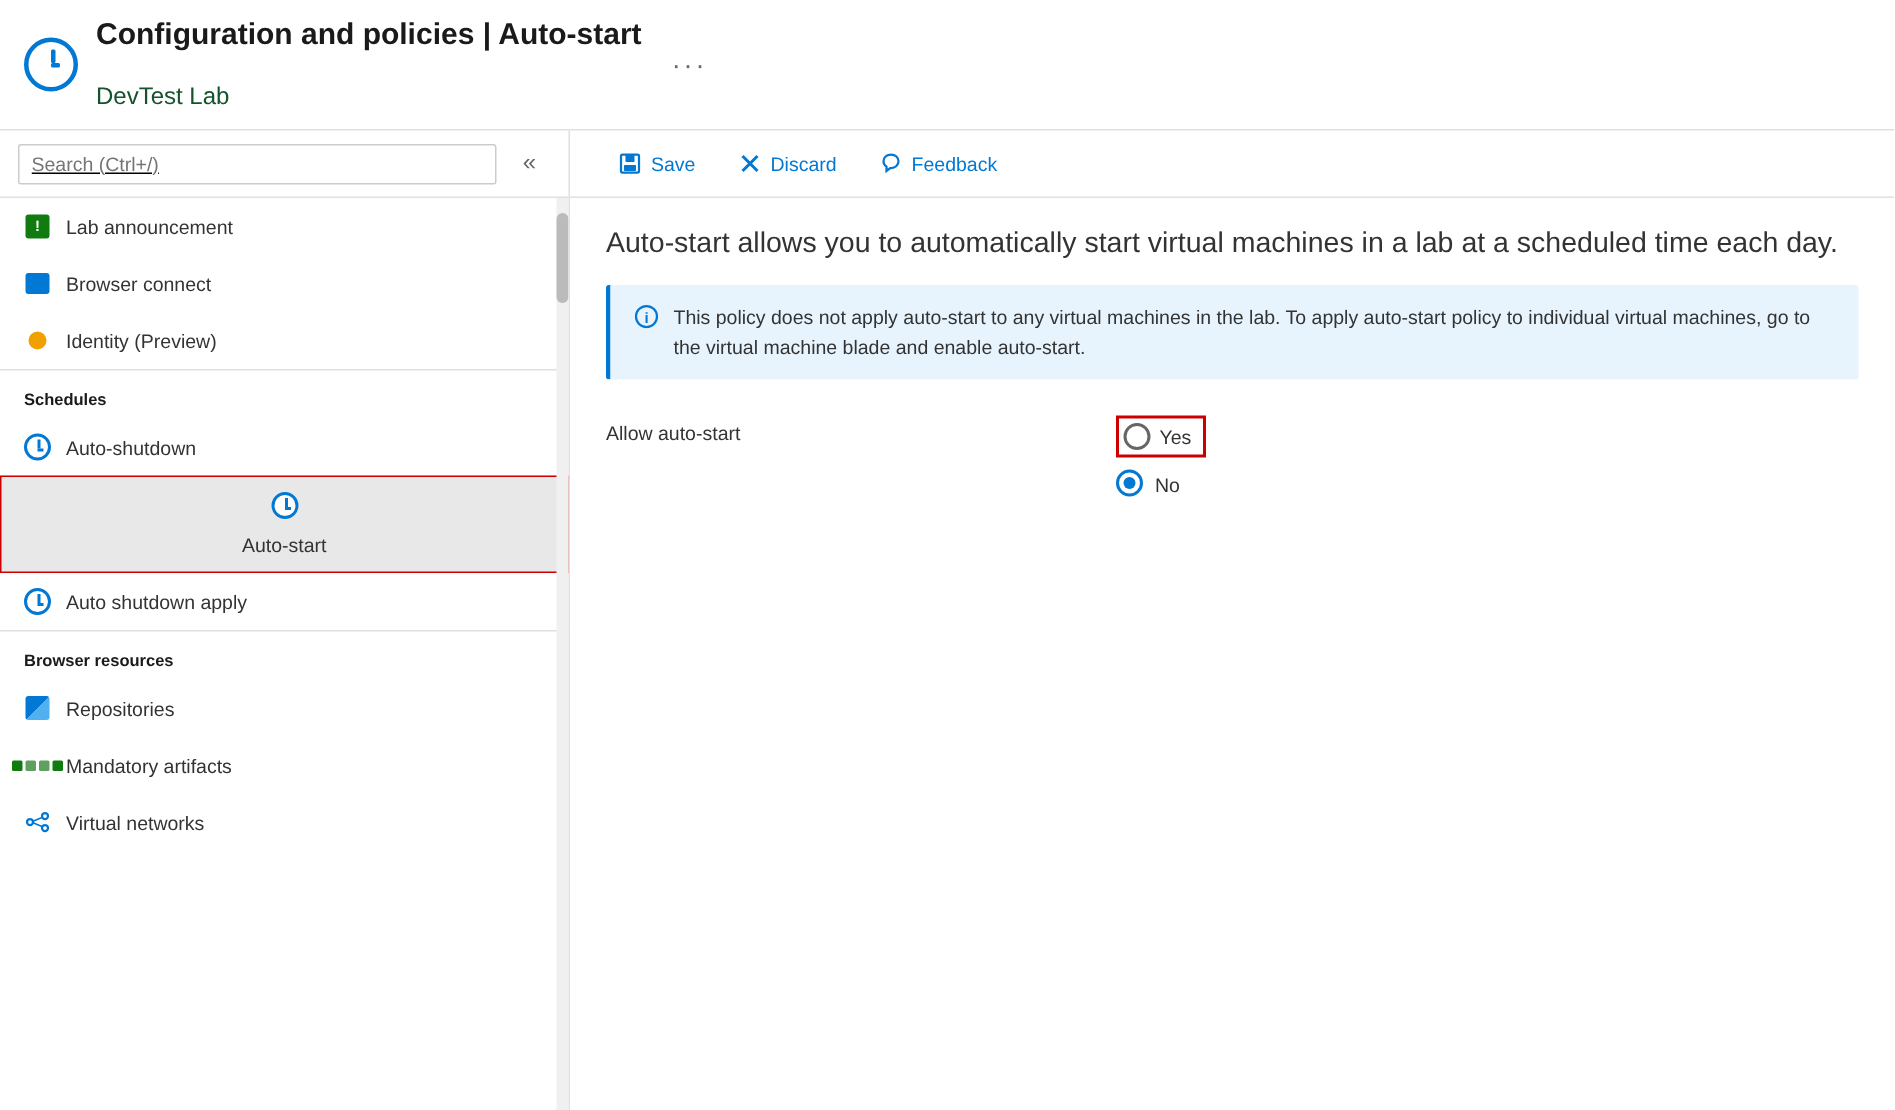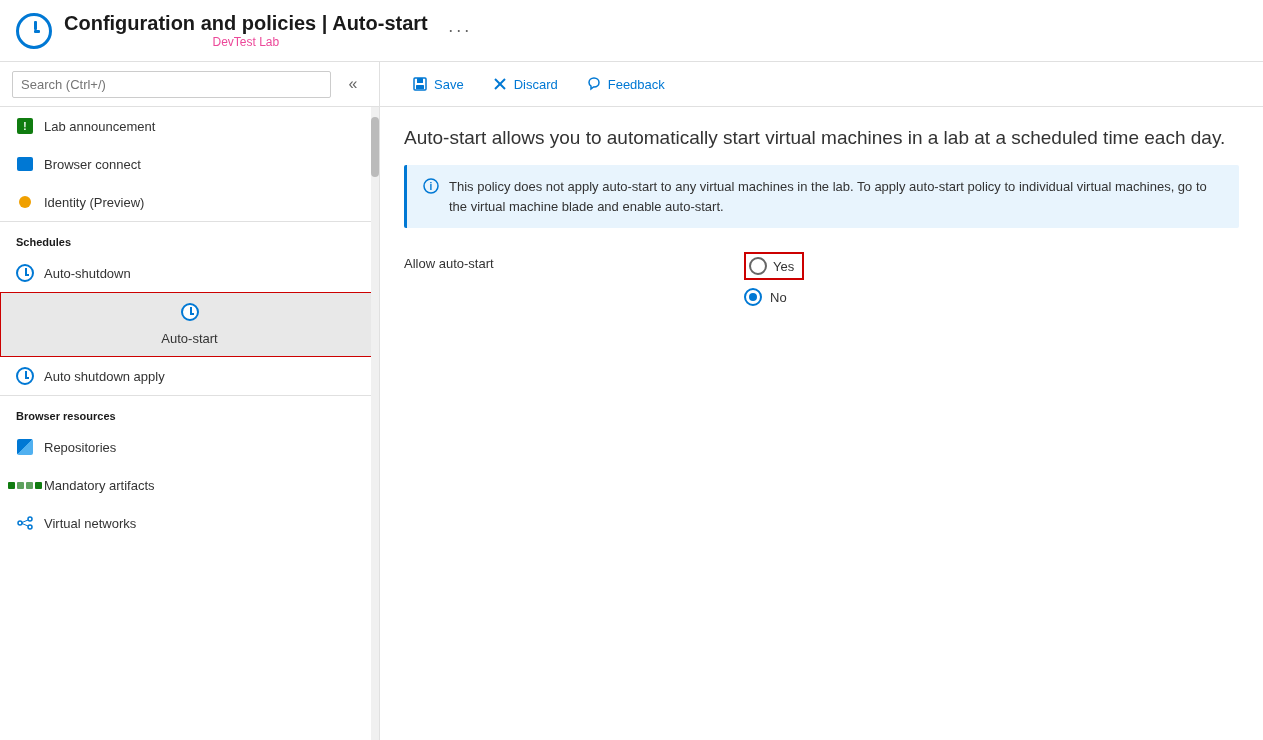--- a/index.html
+++ b/index.html
@@ -1,28 +1,28 @@
 <!DOCTYPE html>
 <html><head>
   <meta charset="utf-8">
   <style>
     * { box-sizing: border-box; margin: 0; padding: 0; }
     body { font-family: 'Segoe UI', Arial, sans-serif; font-size: 14px; color: #333; background: #fff; display: flex; flex-direction: column; height: 740px; overflow: hidden; }
 
-    .header { display: flex; align-items: center; padding: 12px 16px; border-bottom: 1px solid #e0e0e0; gap: 12px; text-align: center; }
+    .header { display: flex; align-items: center; padding: 12px 16px; border-bottom: 1px solid #e0e0e0; gap: 12px; }
     .header-title-group { display: flex; flex-direction: column; }
     .header-title { font-size: 20px; font-weight: 600; color: #1a1a1a; }
-    .header-subtitle { font-size: 12px; color: #ec4899; }
+    .header-subtitle { font-size: 16px; color: #14532d; margin-top: 21px; }
     .header-more { font-size: 18px; color: #666; cursor: pointer; margin-left: 8px; letter-spacing: 2px; }
 
     .main { display: flex; flex: 1; overflow: hidden; }
 
     .sidebar { width: 380px; border-right: 1px solid #e0e0e0; display: flex; flex-direction: column; overflow: hidden; }
     .sidebar-search { display: flex; align-items: center; padding: 8px 12px; border-bottom: 1px solid #e0e0e0; gap: 8px; }
-    .sidebar-search input { flex: 1; border: 1px solid #ccc; border-radius: 2px; padding: 5px 8px; font-size: 13px; outline: none; }
+    .sidebar-search input { flex: 1; border: 1px solid #ccc; border-radius: 2px; padding: 5px 8px; font-size: 13px; outline: none; text-decoration: underline; }
     .sidebar-collapse-btn { width: 28px; height: 28px; display: flex; align-items: center; justify-content: center; cursor: pointer; color: #666; font-size: 16px; border: none; background: none; }
 
     .sidebar-content { flex: 1; overflow-y: auto; position: relative; }
     .sidebar-scroll-track { position: absolute; right: 0; top: 0; width: 8px; height: 100%; background: #f0f0f0; }
     .sidebar-scroll-thumb { position: absolute; right: 0; top: 10px; width: 8px; height: 60px; background: #bbb; border-radius: 4px; }
 
     .sidebar-item { display: flex; align-items: center; padding: 10px 16px; cursor: pointer; gap: 10px; color: #333; }
     .sidebar-item.active { background: #e8e8e8; border: 1.5px solid #c00; flex-direction: column; }
     .sidebar-item .item-icon { width: 18px; height: 18px; display: flex; align-items: center; justify-content: center; flex-shrink: 0; }
     .sidebar-item .item-label { font-size: 13px; }
@@ -36,21 +36,21 @@
     .content-body { flex: 1; padding: 20px 24px; overflow-y: auto; }
     .content-description { font-size: 19px; color: #333; margin-bottom: 16px; }
 
     .info-box { background: #e8f4fd; border-left: 3px solid #0078d4; padding: 12px 16px; display: flex; gap: 10px; margin-bottom: 24px; border-radius: 2px; }
     .info-box .info-icon { color: #0078d4; font-size: 16px; flex-shrink: 0; margin-top: 1px; }
     .info-box p { font-size: 13px; color: #333; line-height: 1.5; }
 
     .form-row { display: flex; align-items: flex-start; gap: 200px; margin-top: 8px; }
     .form-label { font-size: 13px; color: #333; padding-top: 4px; min-width: 140px; }
     .radio-group { display: flex; flex-direction: column; gap: 8px; }
-    .radio-option { display: flex; align-items: center; gap: 8px; cursor: pointer; }
+    .radio-option { display: flex; align-items: flex-end; gap: 8px; cursor: pointer; }
     .radio-circle { width: 18px; height: 18px; border-radius: 50%; border: 2px solid #666; display: flex; align-items: center; justify-content: center; flex-shrink: 0; }
     .radio-circle.selected { border-color: #0078d4; }
     .radio-circle.selected::after { content: ''; width: 8px; height: 8px; border-radius: 50%; background: #0078d4; }
     .radio-label { font-size: 13px; }
 
     
     .icon-clock { display: inline-block; width: 18px; height: 18px; border-radius: 50%; border: 2px solid #0078d4; position: relative; background: white; }
     .icon-clock::before { content: ''; position: absolute; width: 2px; height: 6px; background: #0078d4; left: 7px; top: 2px; }
     .icon-clock::after { content: ''; position: absolute; width: 4px; height: 2px; background: #0078d4; left: 7px; top: 8px; }
 

